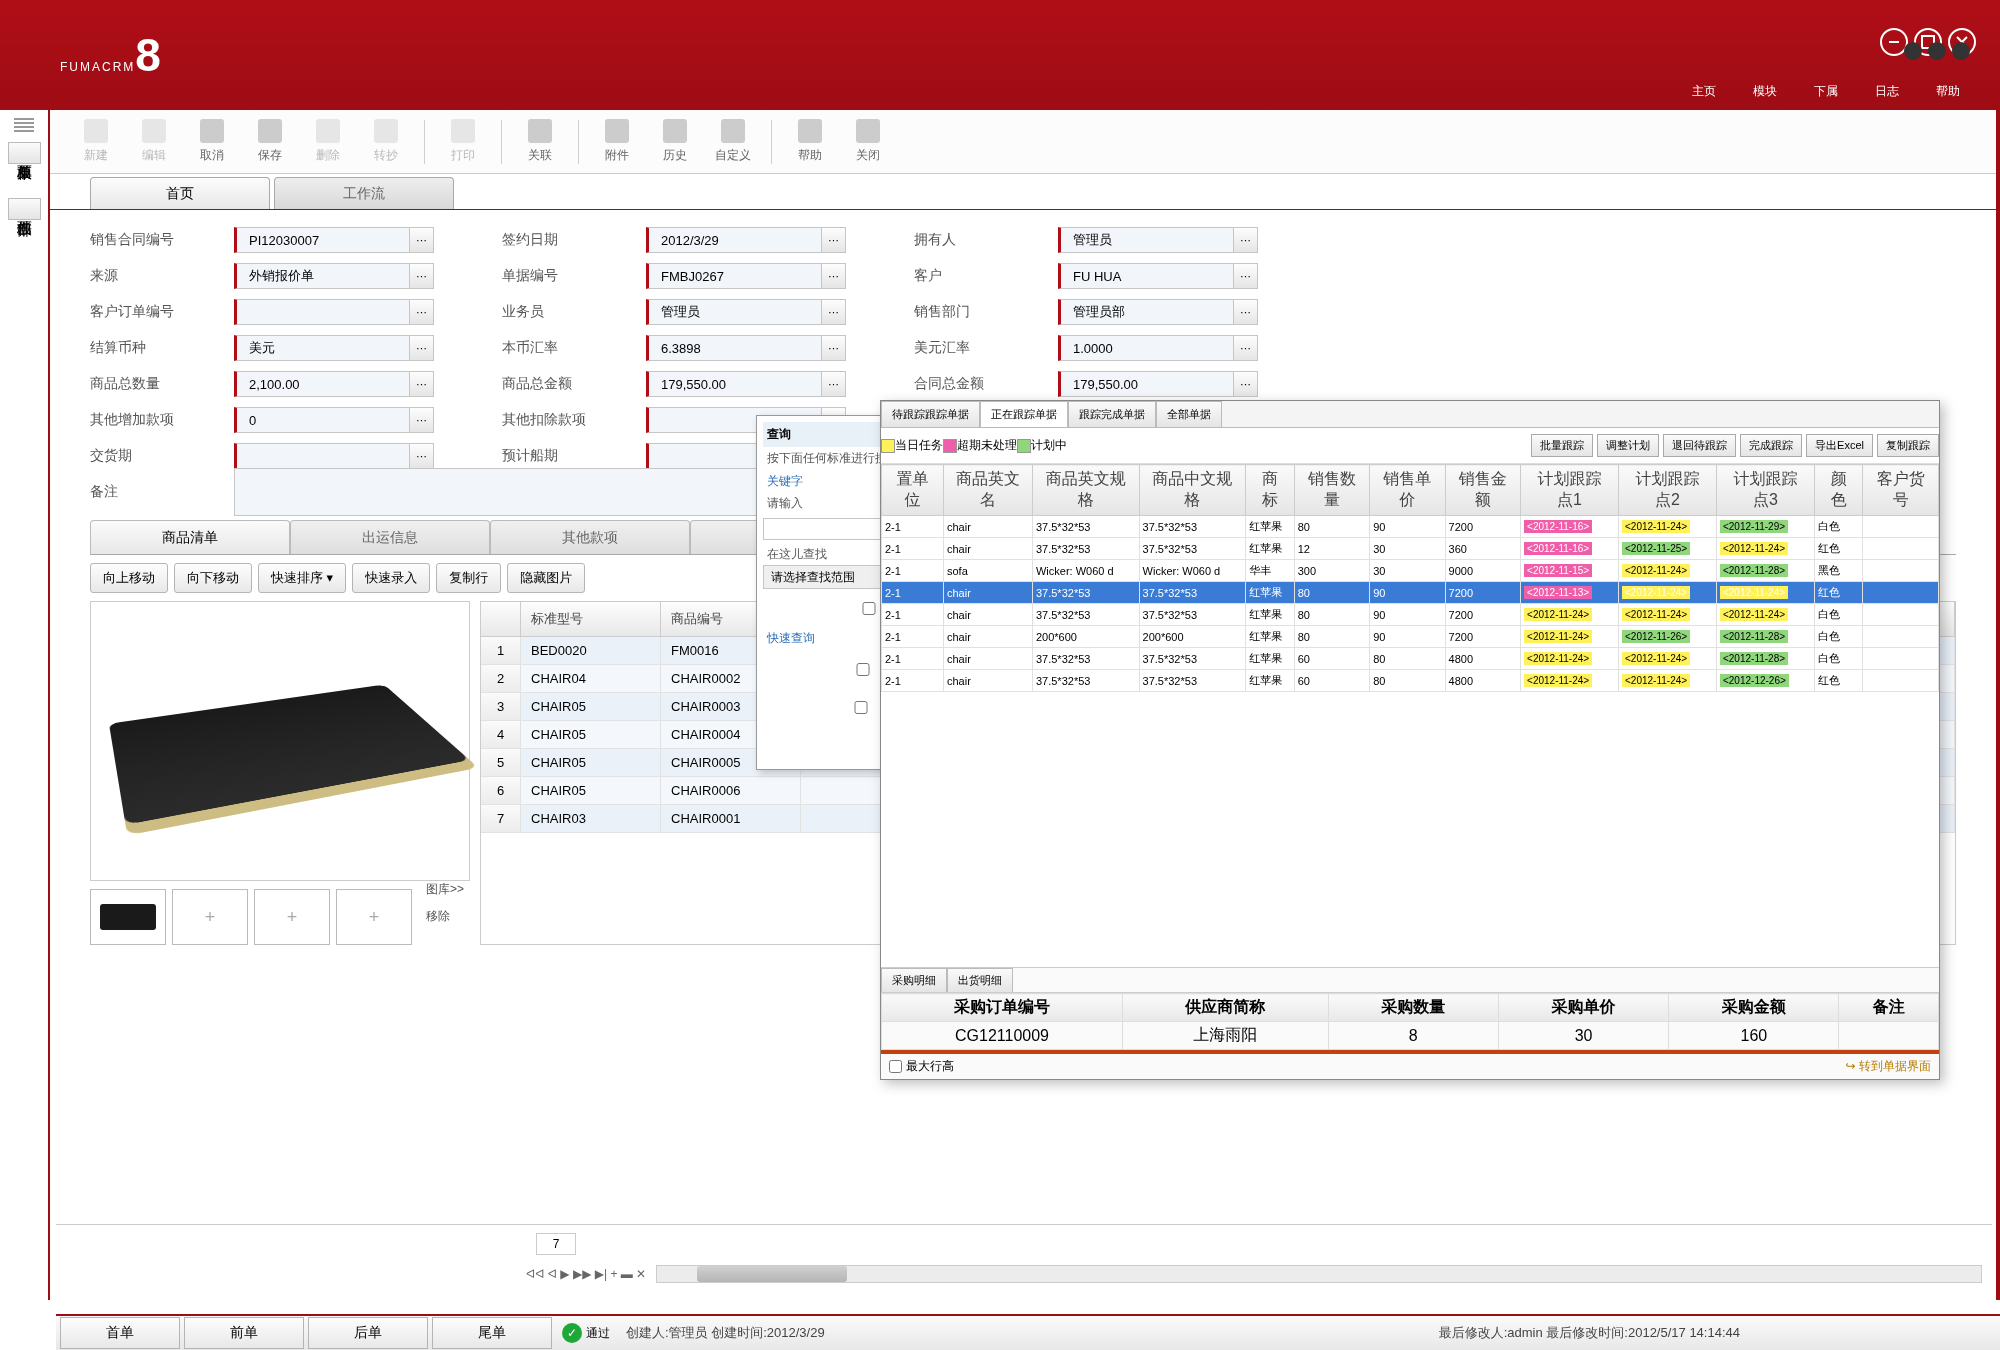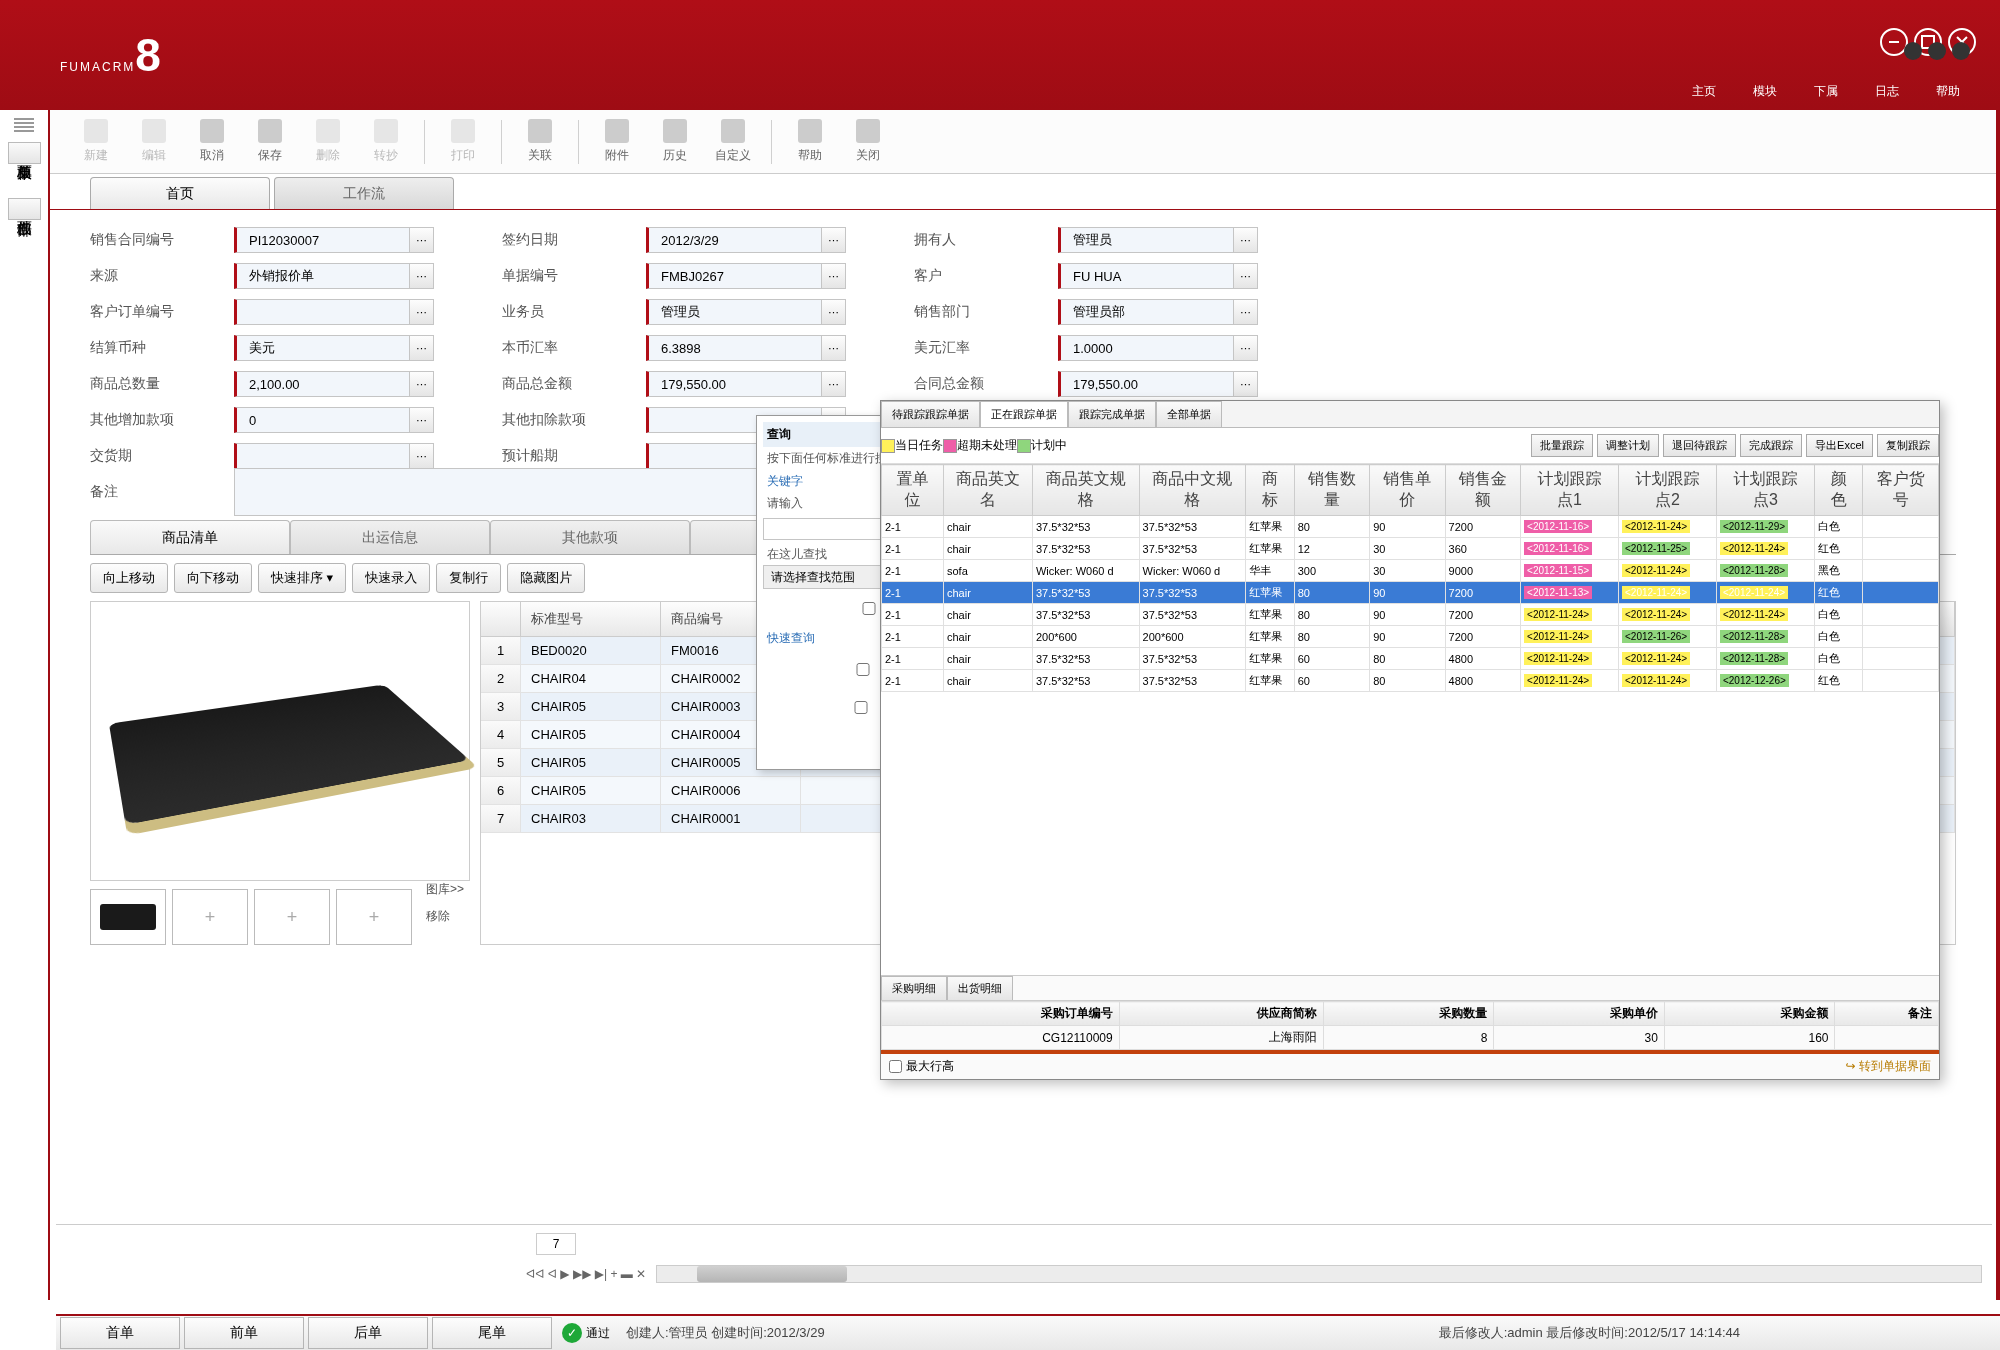--- a/index.html
+++ b/index.html
@@ -102,21 +102,21 @@
 .w2grid td{border:1px solid #e0e0e0;padding:3px;font-size:11px}
 .w2grid tr.sel td{background:#3a7bd5;color:#fff}
 .tag{display:inline-block;padding:1px 3px;font-size:10px}
 .tag.p{background:#ef5ea8;color:#fff}
 .tag.y{background:#fff15a}
 .tag.g{background:#8fd67d}
 .w2bot{position:absolute;left:0;right:0;bottom:0;border-top:1px solid #ccc;background:#fafafa}
 .w2bot .btabs{display:flex;border-bottom:1px solid #ccc}
 .w2bot .btab{padding:4px 10px;border:1px solid #bbb;border-bottom:none;background:linear-gradient(#fafafa,#e5e5e5);font-size:11px;cursor:pointer}
 .w2bot table{border-collapse:collapse;width:100%}
-.w2bot th,.w2bot td{border:1px solid #ddd;padding:3px 6px;font-size:12px;text-align:right}
+.w2bot th,.w2bot td{border:1px solid #ddd;padding:3px 6px;font-size:16px;text-align:center}
 .w2bot th{background:linear-gradient(#fafafa,#e8e8e8)}
 .w2foot{display:flex;align-items:center;padding:4px 8px;border-top:4px solid #c2410c;font-size:11px}
 .w2foot .r{margin-left:auto;color:#b77b00}
 </style>
 </head>
 <body>
 
 <div class="titlebar">
   <div class="logo">
     <span>FUMA</span><span style="font-weight:400">CRM</span><span class="big">8</span>

